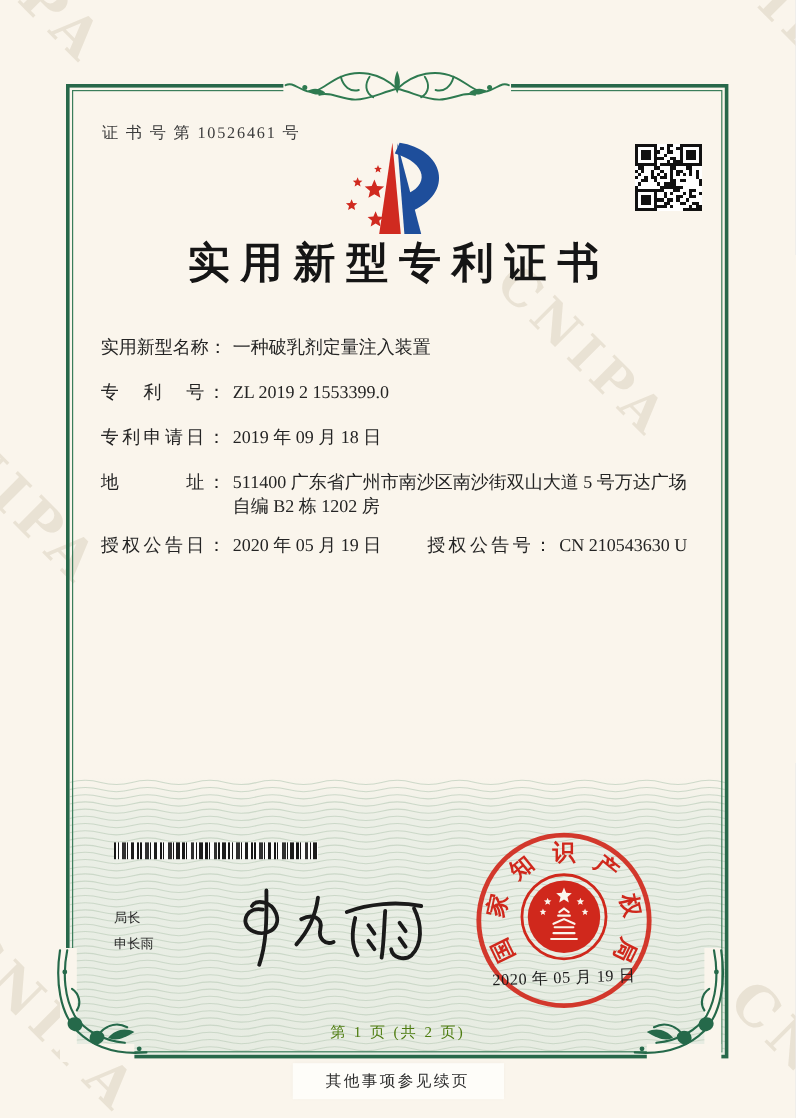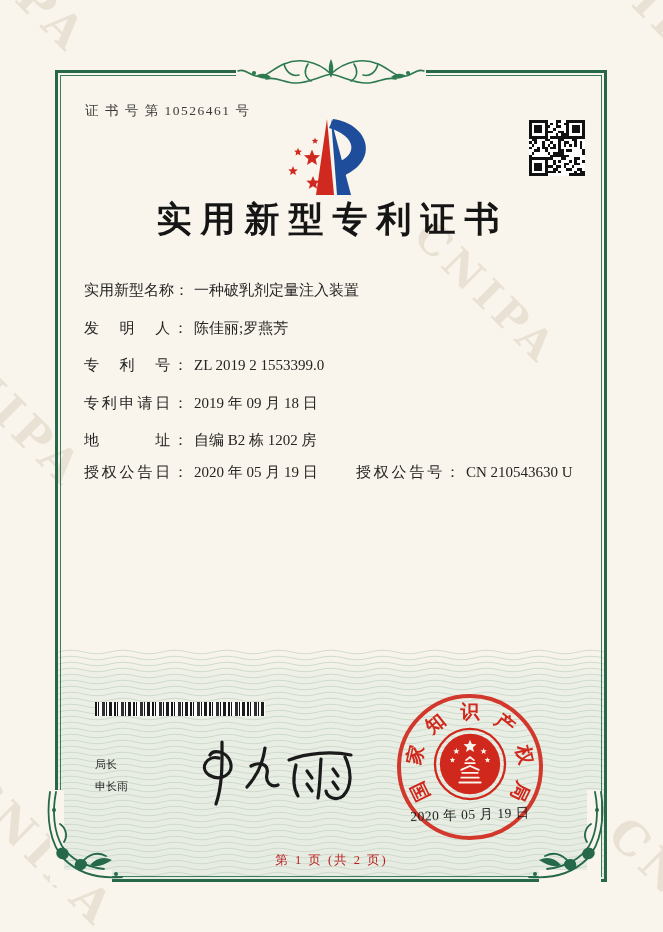--- a/index.html
+++ b/index.html
@@ -80,21 +80,21 @@
   }
   .seal-emblem{position:absolute; left:36px; top:32px;}
   .seal-date{
     position:absolute; left:6px; top:112px; width:134px; z-index:4;
     font-size:13.5px; color:#1b1b1b; text-align:center; white-space:nowrap;
     transform:rotate(-2deg); letter-spacing:.5px;
   }
   
   .page-num{
     position:absolute; left:0; right:0; top:852px; z-index:2; text-align:center;
-    font-size:12.5px; letter-spacing:2px; color:#b91c1c;
+    font-size:12.5px; letter-spacing:2px; color:#4d7c0f;
   }
   .foot-note{
     position:absolute; left:50%; top:886px; transform:translateX(-50%); z-index:2;
     background:#fefdf9; padding:6px 28px; font-size:13px; letter-spacing:2px; color:#2d2d2d;
     box-shadow:0 0 4px rgba(0,0,0,.04);
   }
   
   .orn-top{position:absolute; left:236px; top:50px; z-index:4;}
   .orn-bl{position:absolute; left:40px; top:790px; z-index:4;}
   .orn-br{position:absolute; left:527px; top:790px; z-index:4; transform:scaleX(-1);}
@@ -451,30 +451,27 @@
       <rect x="20" y="20" width="1" height="1" fill="#111"></rect>
     </svg>
 
   <div class="title">实用新型专利证书</div>
 
   <div class="fields">
     <div class="field-row">
       <span class="flabel">实用新型名称：</span><span class="fvalue">一种破乳剂定量注入装置</span>
     </div>
     <div class="field-row">
-      <span class="flabel">发　明　人：</span><span class="fvalue">陈佳丽;罗燕芳</span>
-    </div>
-    <div class="field-row">
       <span class="flabel">专　利　号：</span><span class="fvalue">ZL 2019 2 1553399.0</span>
     </div>
     <div class="field-row">
       <span class="flabel">专利申请日：</span><span class="fvalue">2019 年 09 月 18 日</span>
     </div>
     <div class="field-row addr-row">
-      <span class="flabel">地　　　址：</span><span class="fvalue"><span style="display:block;">自编 B2 栋 1202 房</span></span>
+      <span class="flabel">地　　　址：</span><span class="fvalue"><span style="display:block;">511400 广东省广州市南沙区南沙街双山大道 5 号万达广场</span><span style="display:block;">自编 B2 栋 1202 房</span></span>
     </div>
     <div class="field-row">
       <span class="flabel">授权公告日：</span><span class="fvalue">2020 年 05 月 19 日</span>
       <span class="grant-pair2"><span class="flabel">授权公告号：</span><span class="fvalue">CN 210543630 U</span></span>
     </div>
   </div>
 
 
   <div class="barcode"></div>
 
@@ -524,14 +521,15 @@
         <path d="M30,47 L46,47"></path>
         <path d="M29,44 L38,40 L47,44"></path>
         <path d="M33,37 L43,37"></path>
         <path d="M34,34 L38,31 L42,34"></path>
       </g>
     </svg>
     <div class="seal-date">2020 年 05 月 19 日</div>
   </div>
 
   <div class="page-num">第 1 页 (共 2 页)</div>
+  <div class="foot-note">其他事项参见续页</div>
 
 </div>
 
 </body></html>

